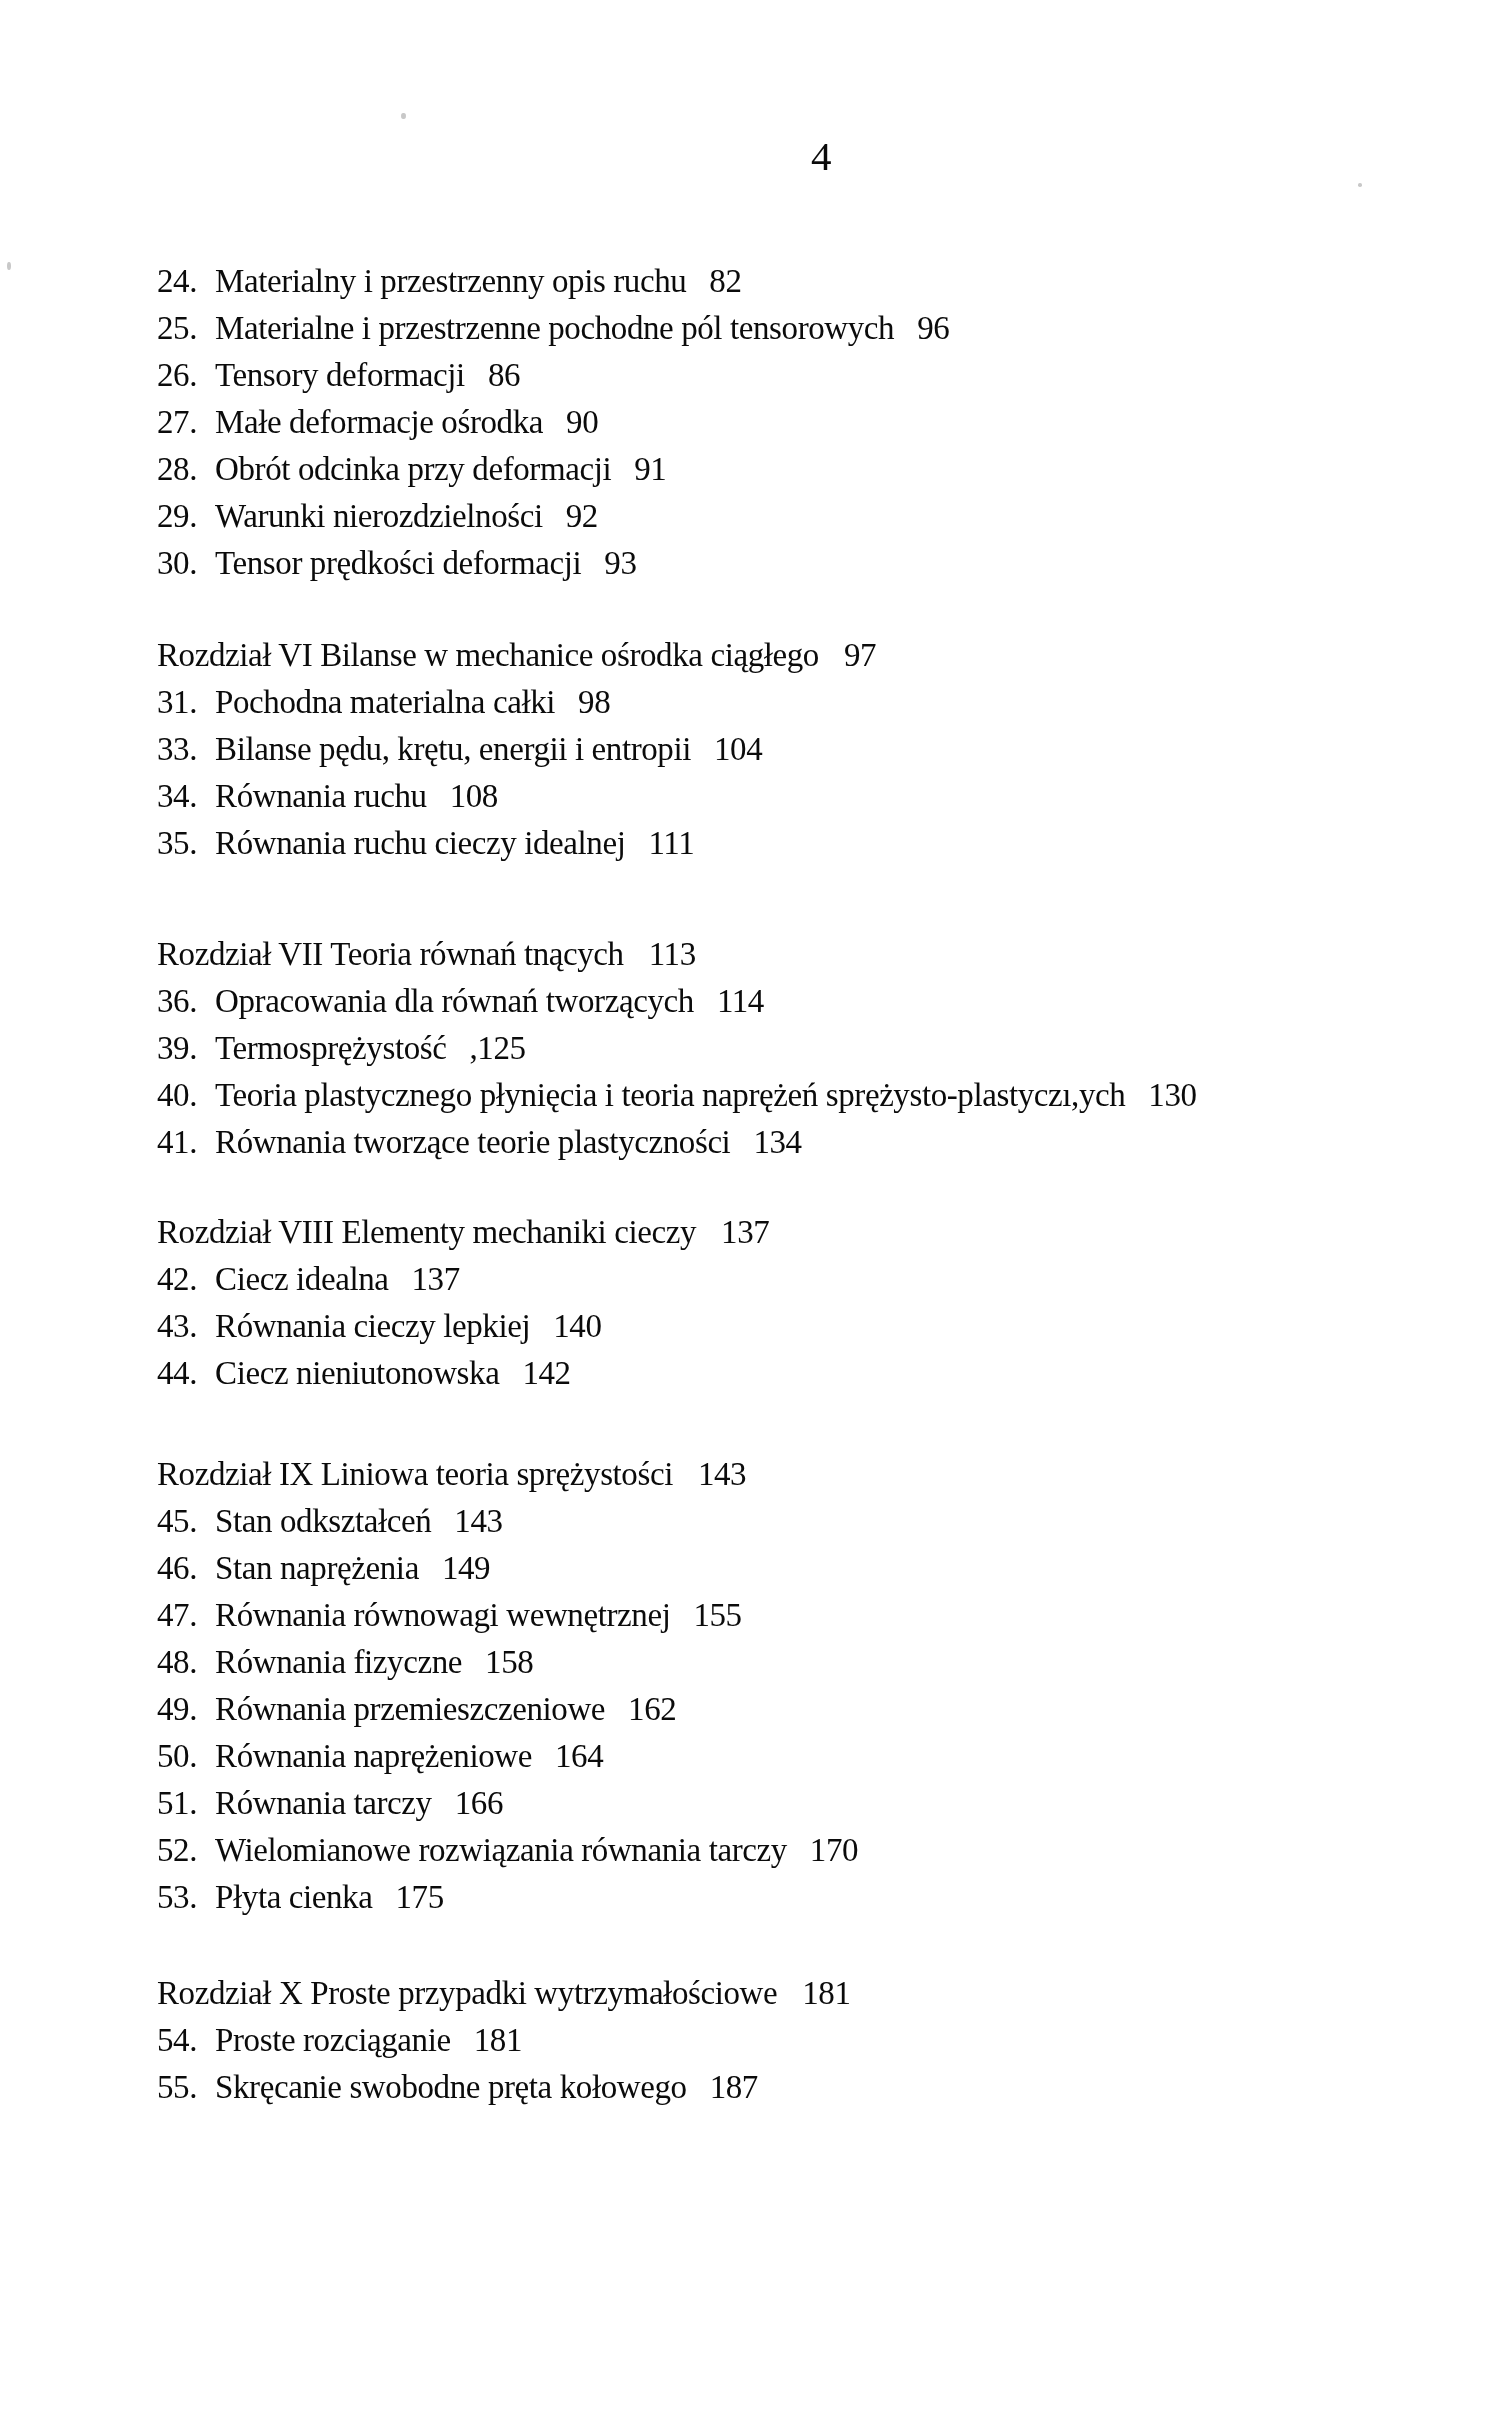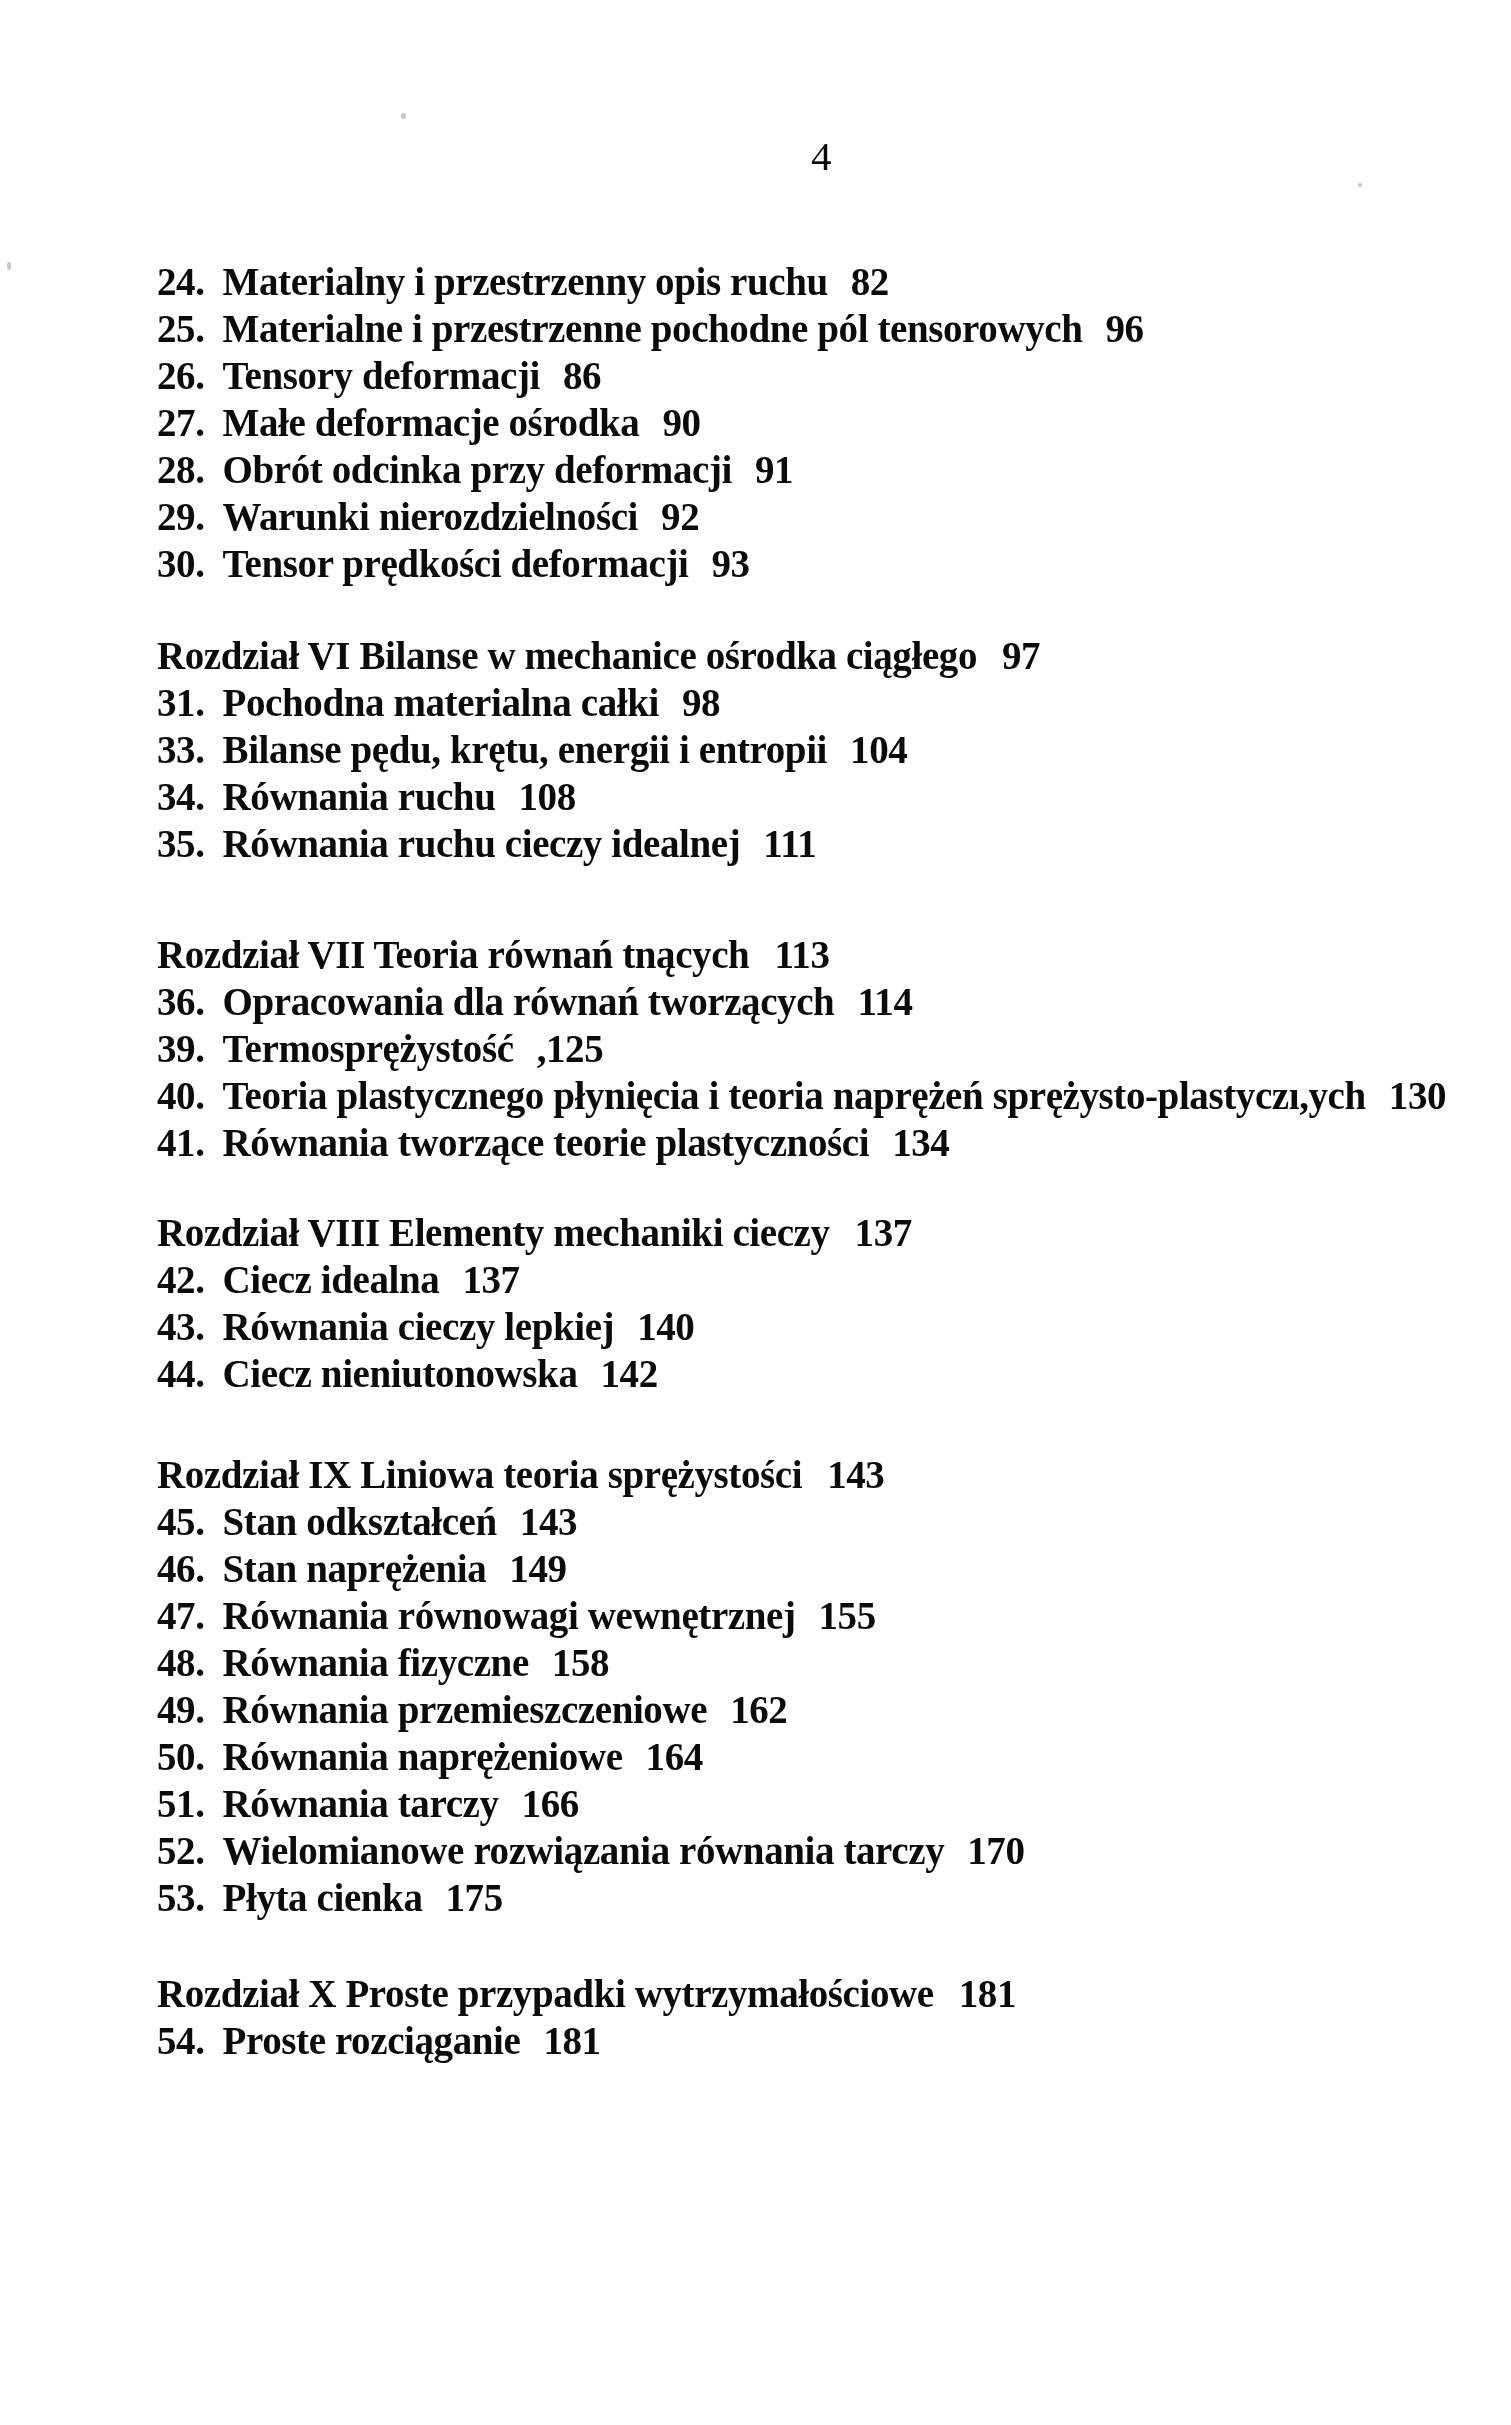--- a/index.html
+++ b/index.html
@@ -29,25 +29,24 @@
     left: 157px;
     right: 18px;
   }
   .sec { margin: 0; padding: 0; }
   .sec-b { margin-top: 45px; }
   .sec-c { margin-top: 64px; }
   .sec-d { margin-top: 43px; }
   .sec-e { margin-top: 54px; }
   .sec-f { margin-top: 49px; }
   .line {
-    font-size: 39px;
+    font-size: 33px;
     line-height: 47px;
     letter-spacing: -0.4px;
     white-space: nowrap;
-    font-weight: bold;
   }
   .num { display: inline-block; margin-right: 18px; }
   .pg  { display: inline-block; margin-left: 23px; }
   .heading .pg { margin-left: 25px; }
   .speck {
     position: absolute;
     background: #9a9a9a;
     border-radius: 50%;
     opacity: 0.55;
   }
@@ -107,17 +106,18 @@
       <div class="line item"><span class="num">49.</span><span class="title">Równania przemieszczeniowe</span><span class="pg">162</span></div>
       <div class="line item"><span class="num">50.</span><span class="title">Równania naprężeniowe</span><span class="pg">164</span></div>
       <div class="line item"><span class="num">51.</span><span class="title">Równania tarczy</span><span class="pg">166</span></div>
       <div class="line item"><span class="num">52.</span><span class="title">Wielomianowe rozwiązania równania tarczy</span><span class="pg">170</span></div>
       <div class="line item"><span class="num">53.</span><span class="title">Płyta cienka</span><span class="pg">175</span></div>
     </div>
 
     <div class="sec sec-f">
       <div class="line heading"><span class="htext">Rozdział X Proste przypadki wytrzymałościowe</span><span class="pg">181</span></div>
       <div class="line item"><span class="num">54.</span><span class="title">Proste rozciąganie</span><span class="pg">181</span></div>
+      <div class="line item"><span class="num">55.</span><span class="title">Skręcanie swobodne pręta kołowego</span><span class="pg">187</span></div>
     </div>
 
   </div>
 </div>
 
 
 </body></html>

